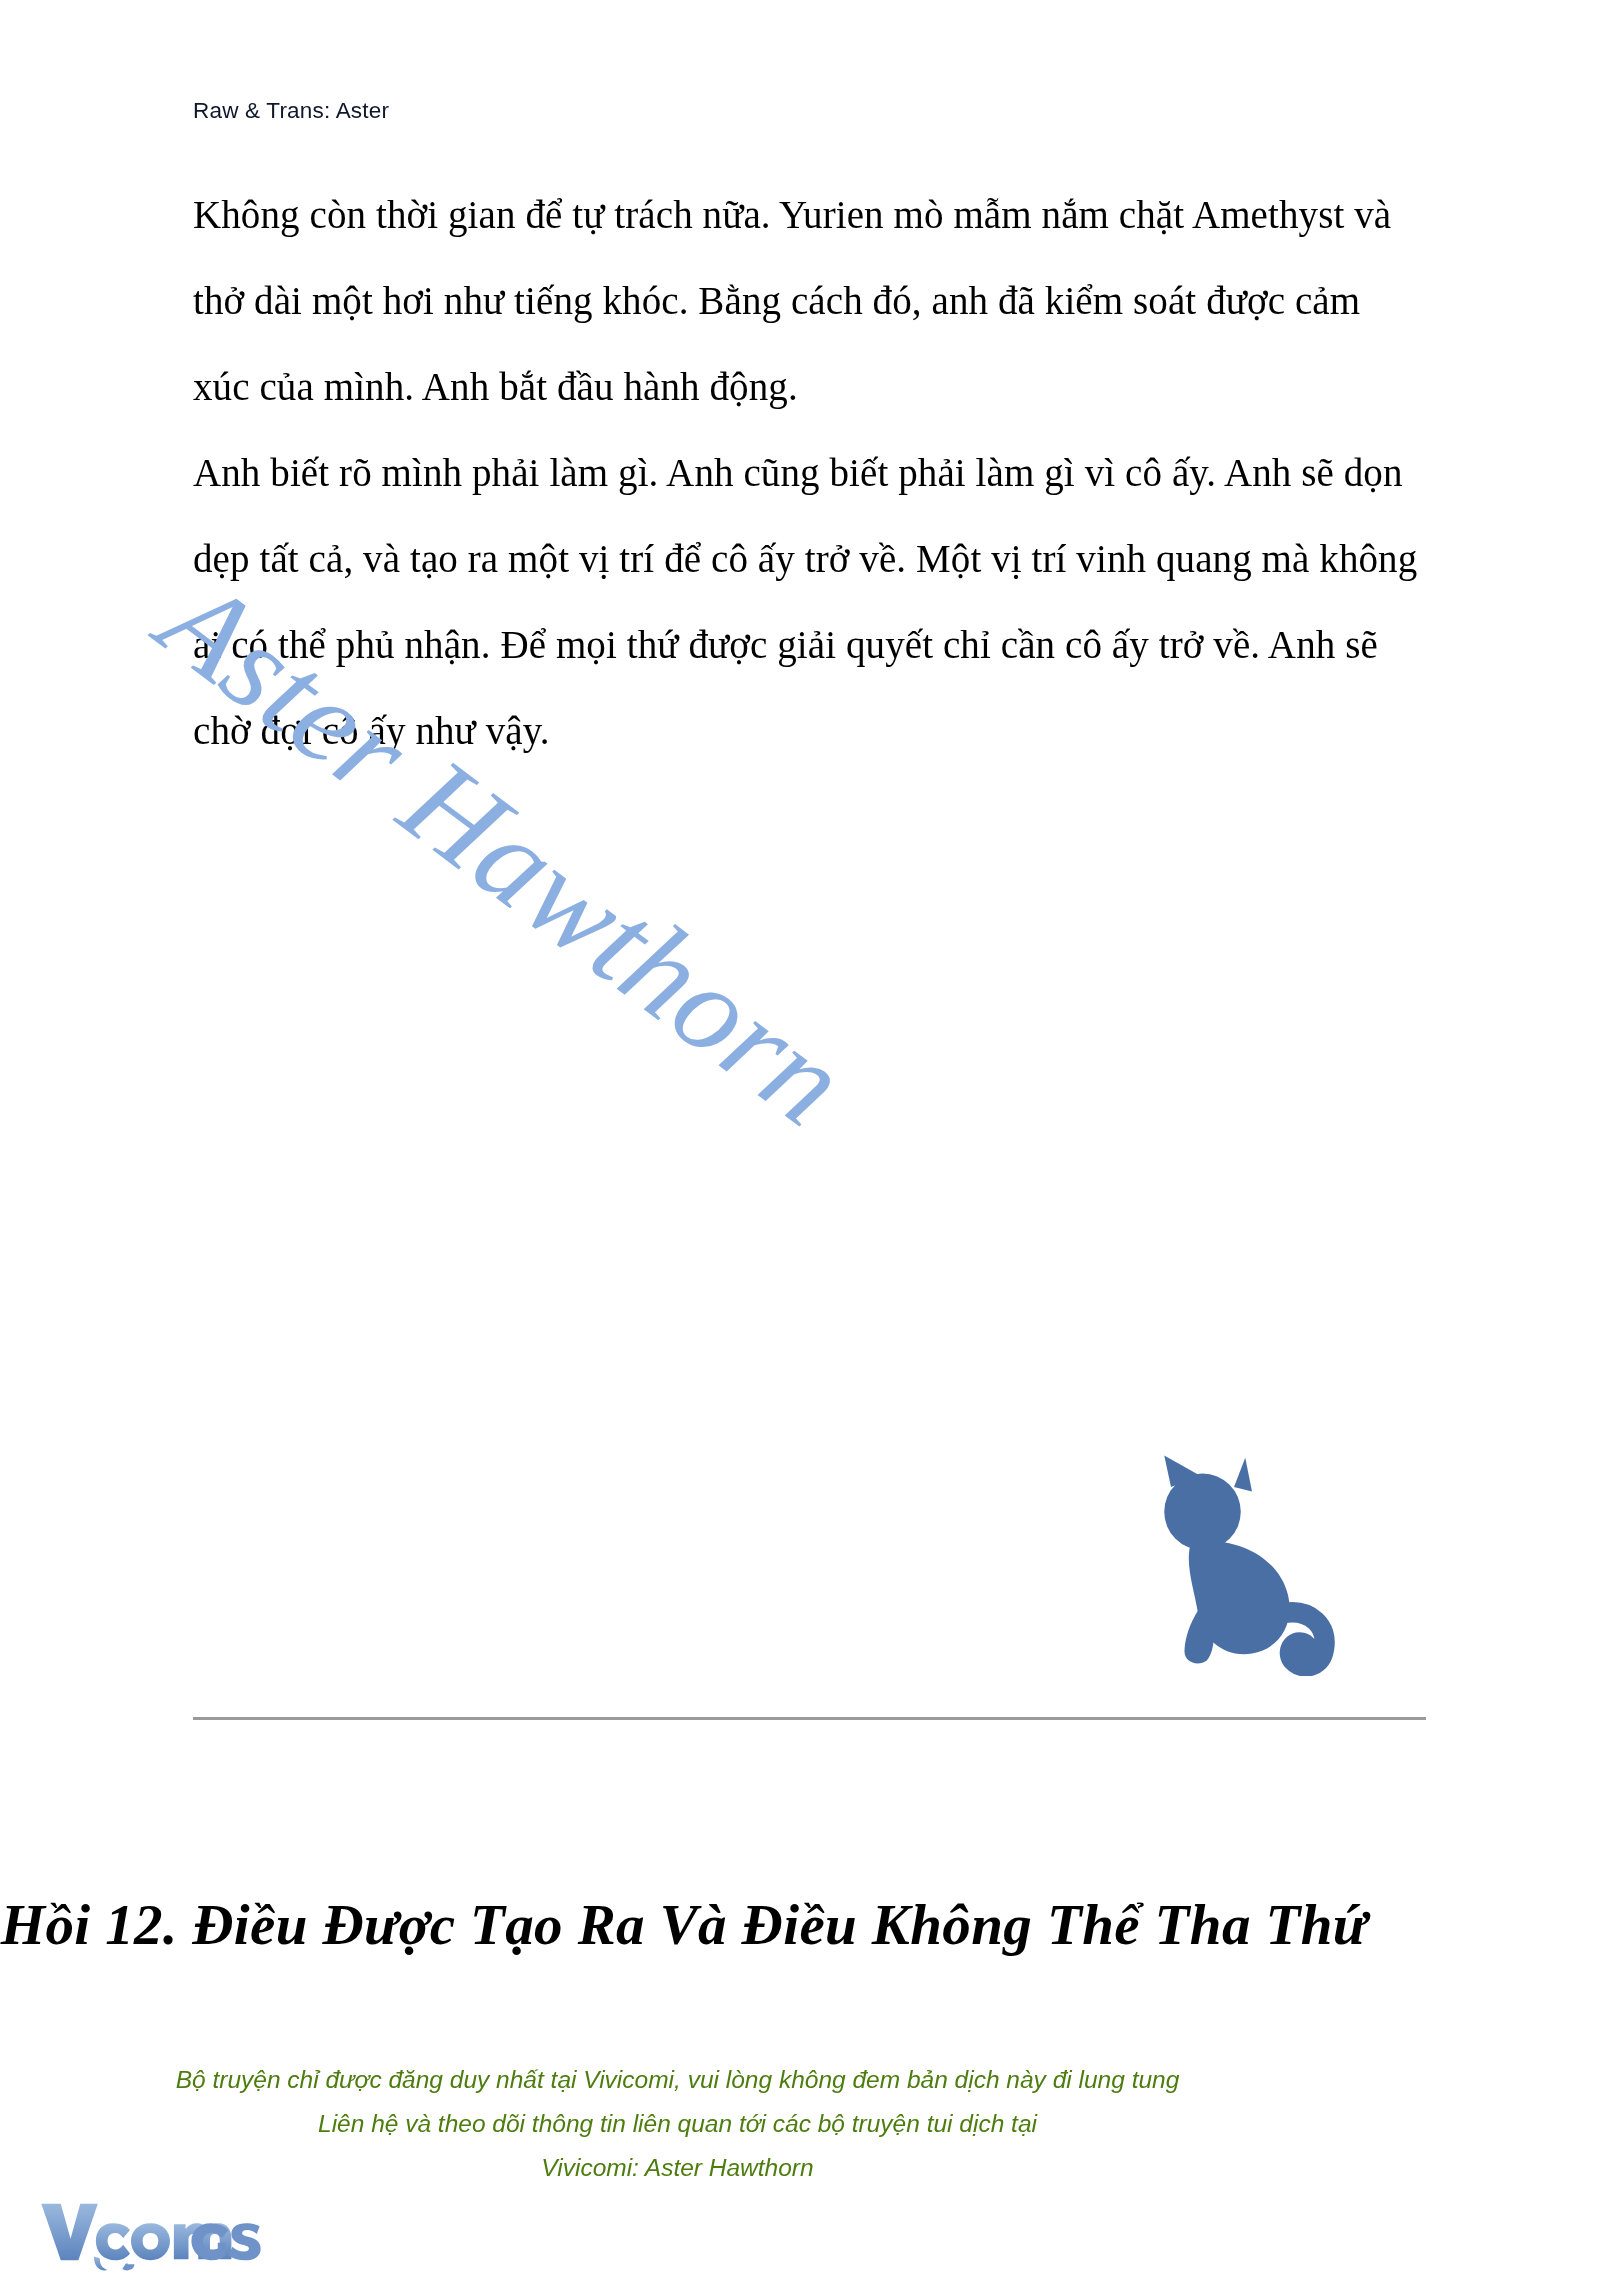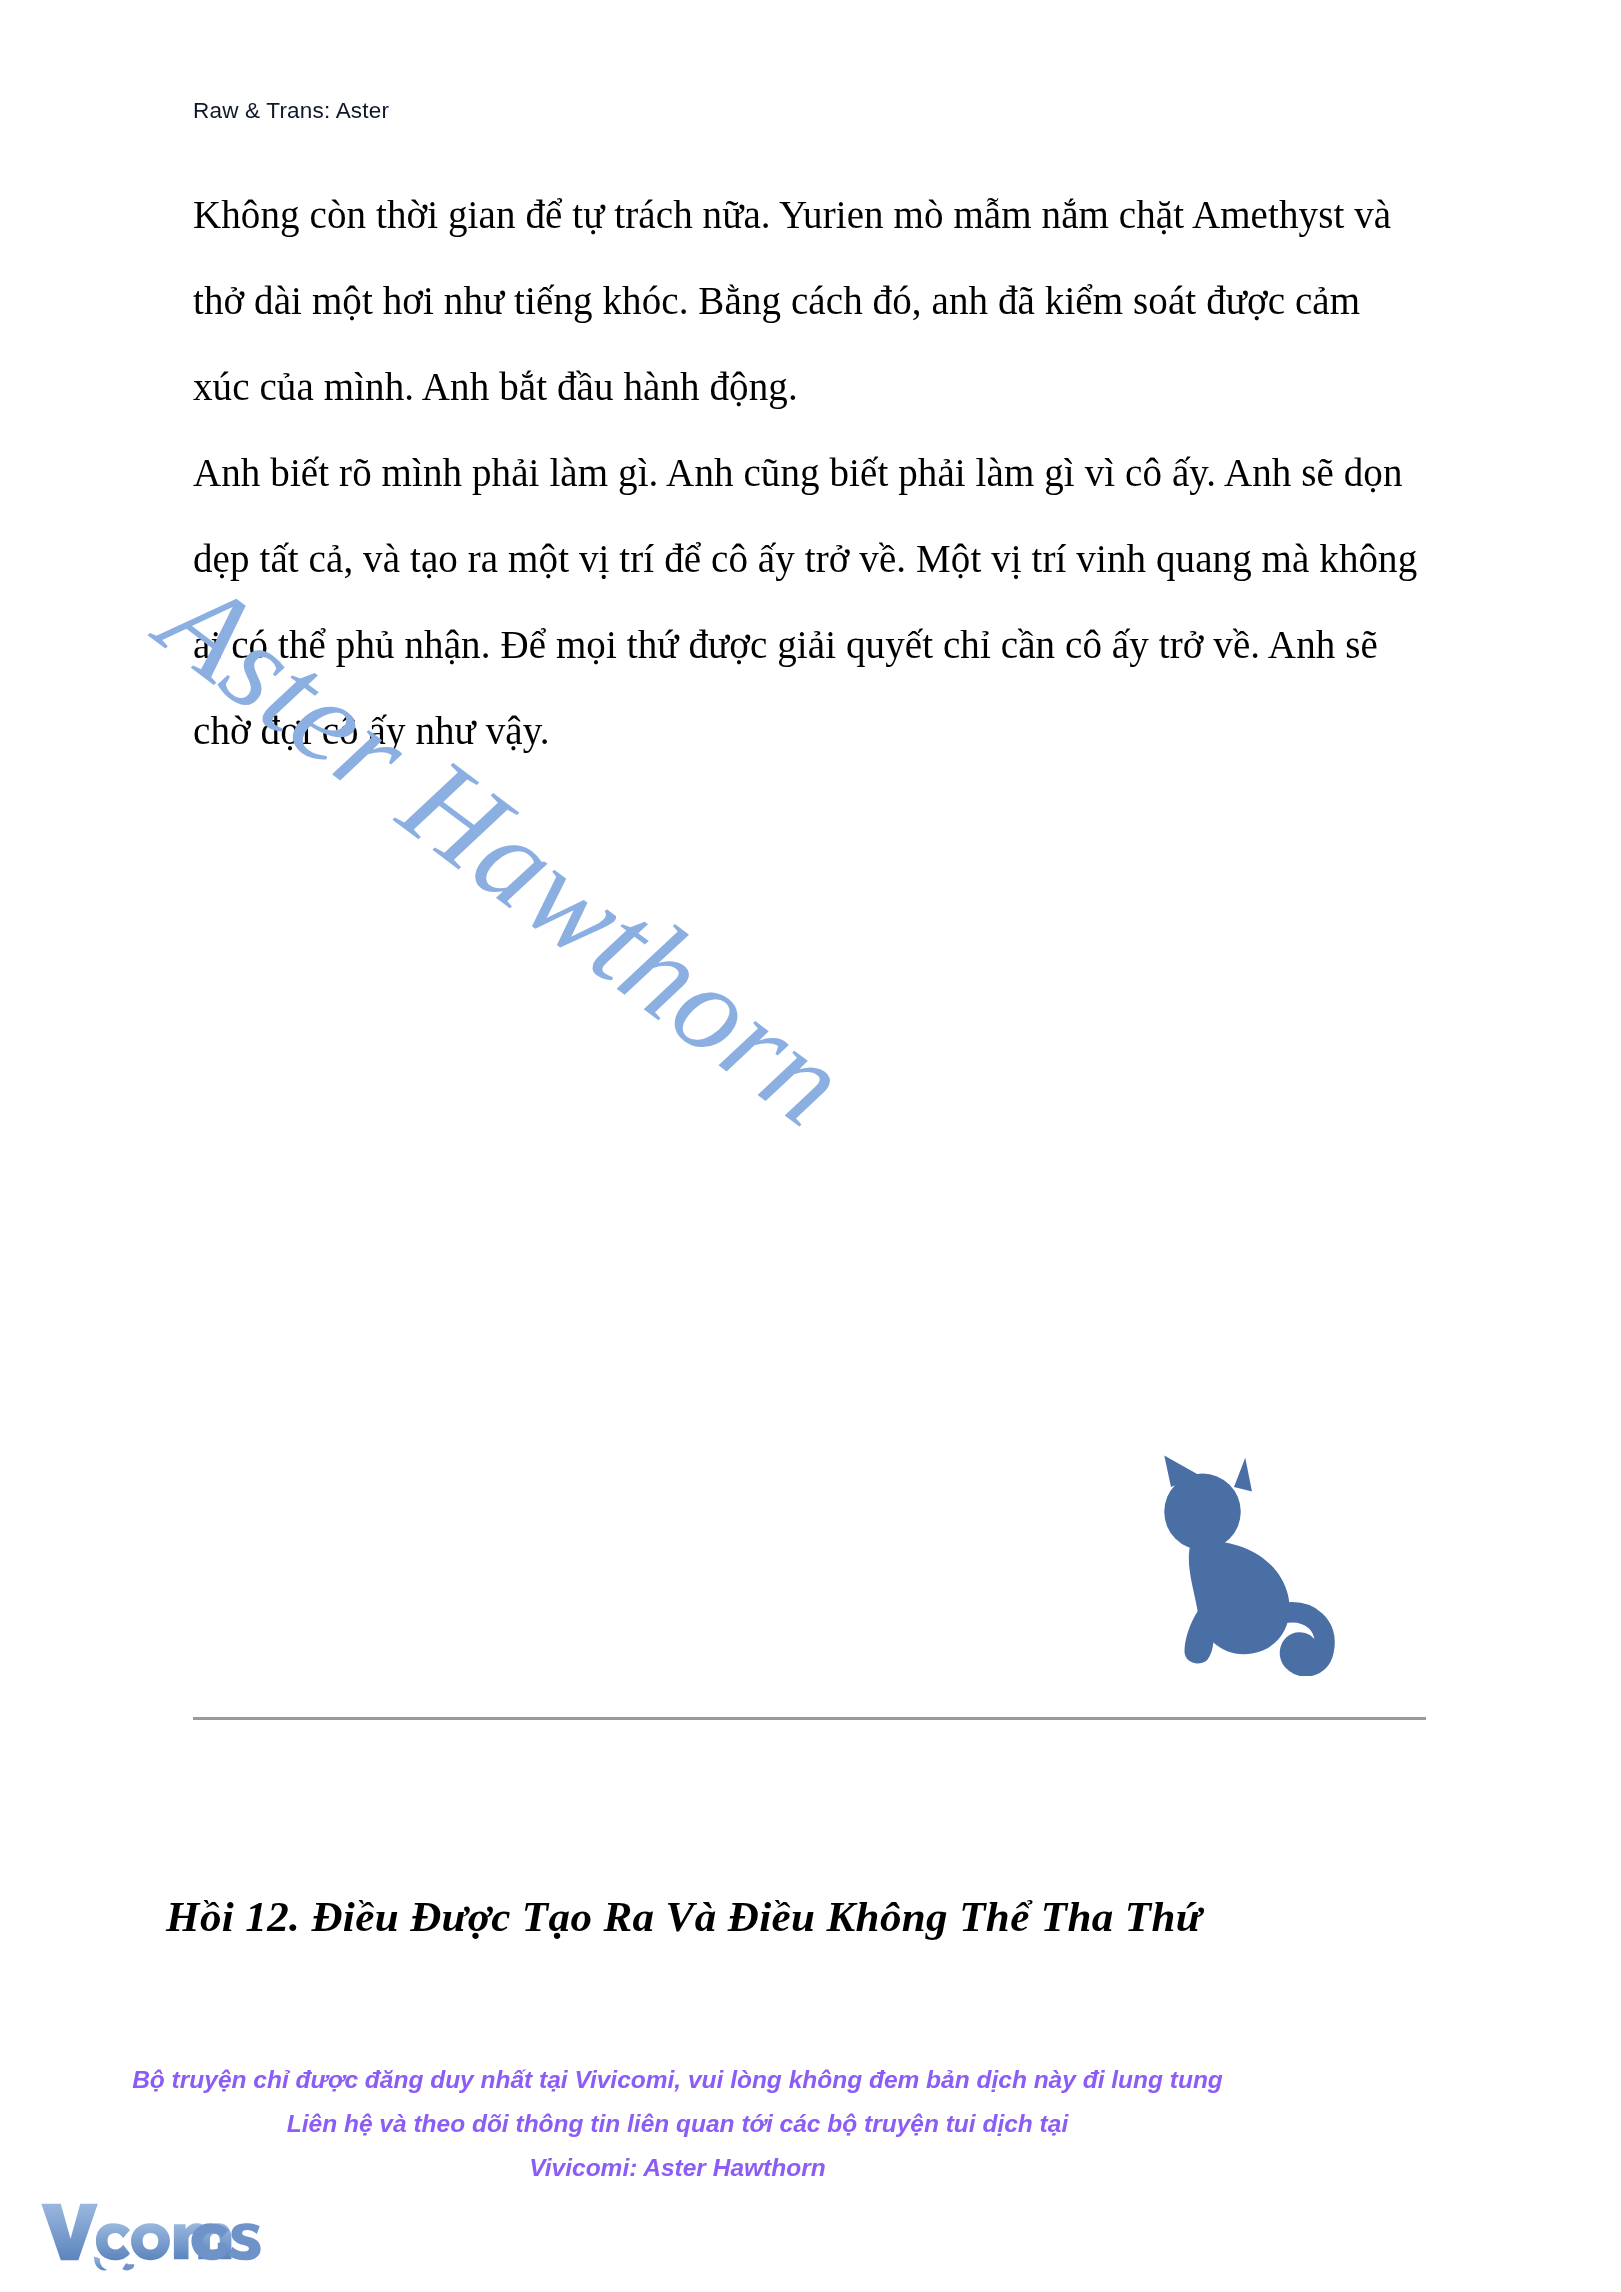--- a/index.html
+++ b/index.html
@@ -84,39 +84,39 @@
     background: #9a9a9a;
   }
 
   
   .chapter-title {
     position: absolute;
     left: 0;
     top: 1892px;
     width: 1368px;
     text-align: center;
-    font-size: 43px;
+    font-size: 57px;
     font-weight: bold;
     font-style: italic;
     color: #000000;
     letter-spacing: 0.4px;
   }
 
   
   .footer-notice {
     position: absolute;
     left: 0;
     top: 2058px;
     width: 1355px;
     text-align: center;
     font-family: "Liberation Sans", "DejaVu Sans", sans-serif;
-    font-weight: bold;
+    font-weight: normal;
     font-style: italic;
     font-size: 24.5px;
-    color: #8b5cf6;
+    color: #4d7c0f;
     line-height: 44px;
   }
   .footer-notice div { white-space: nowrap; }
 
   
   .vcomycs-logo {
     position: absolute;
     left: 37px;
     top: 2194px;
     width: 225px;

